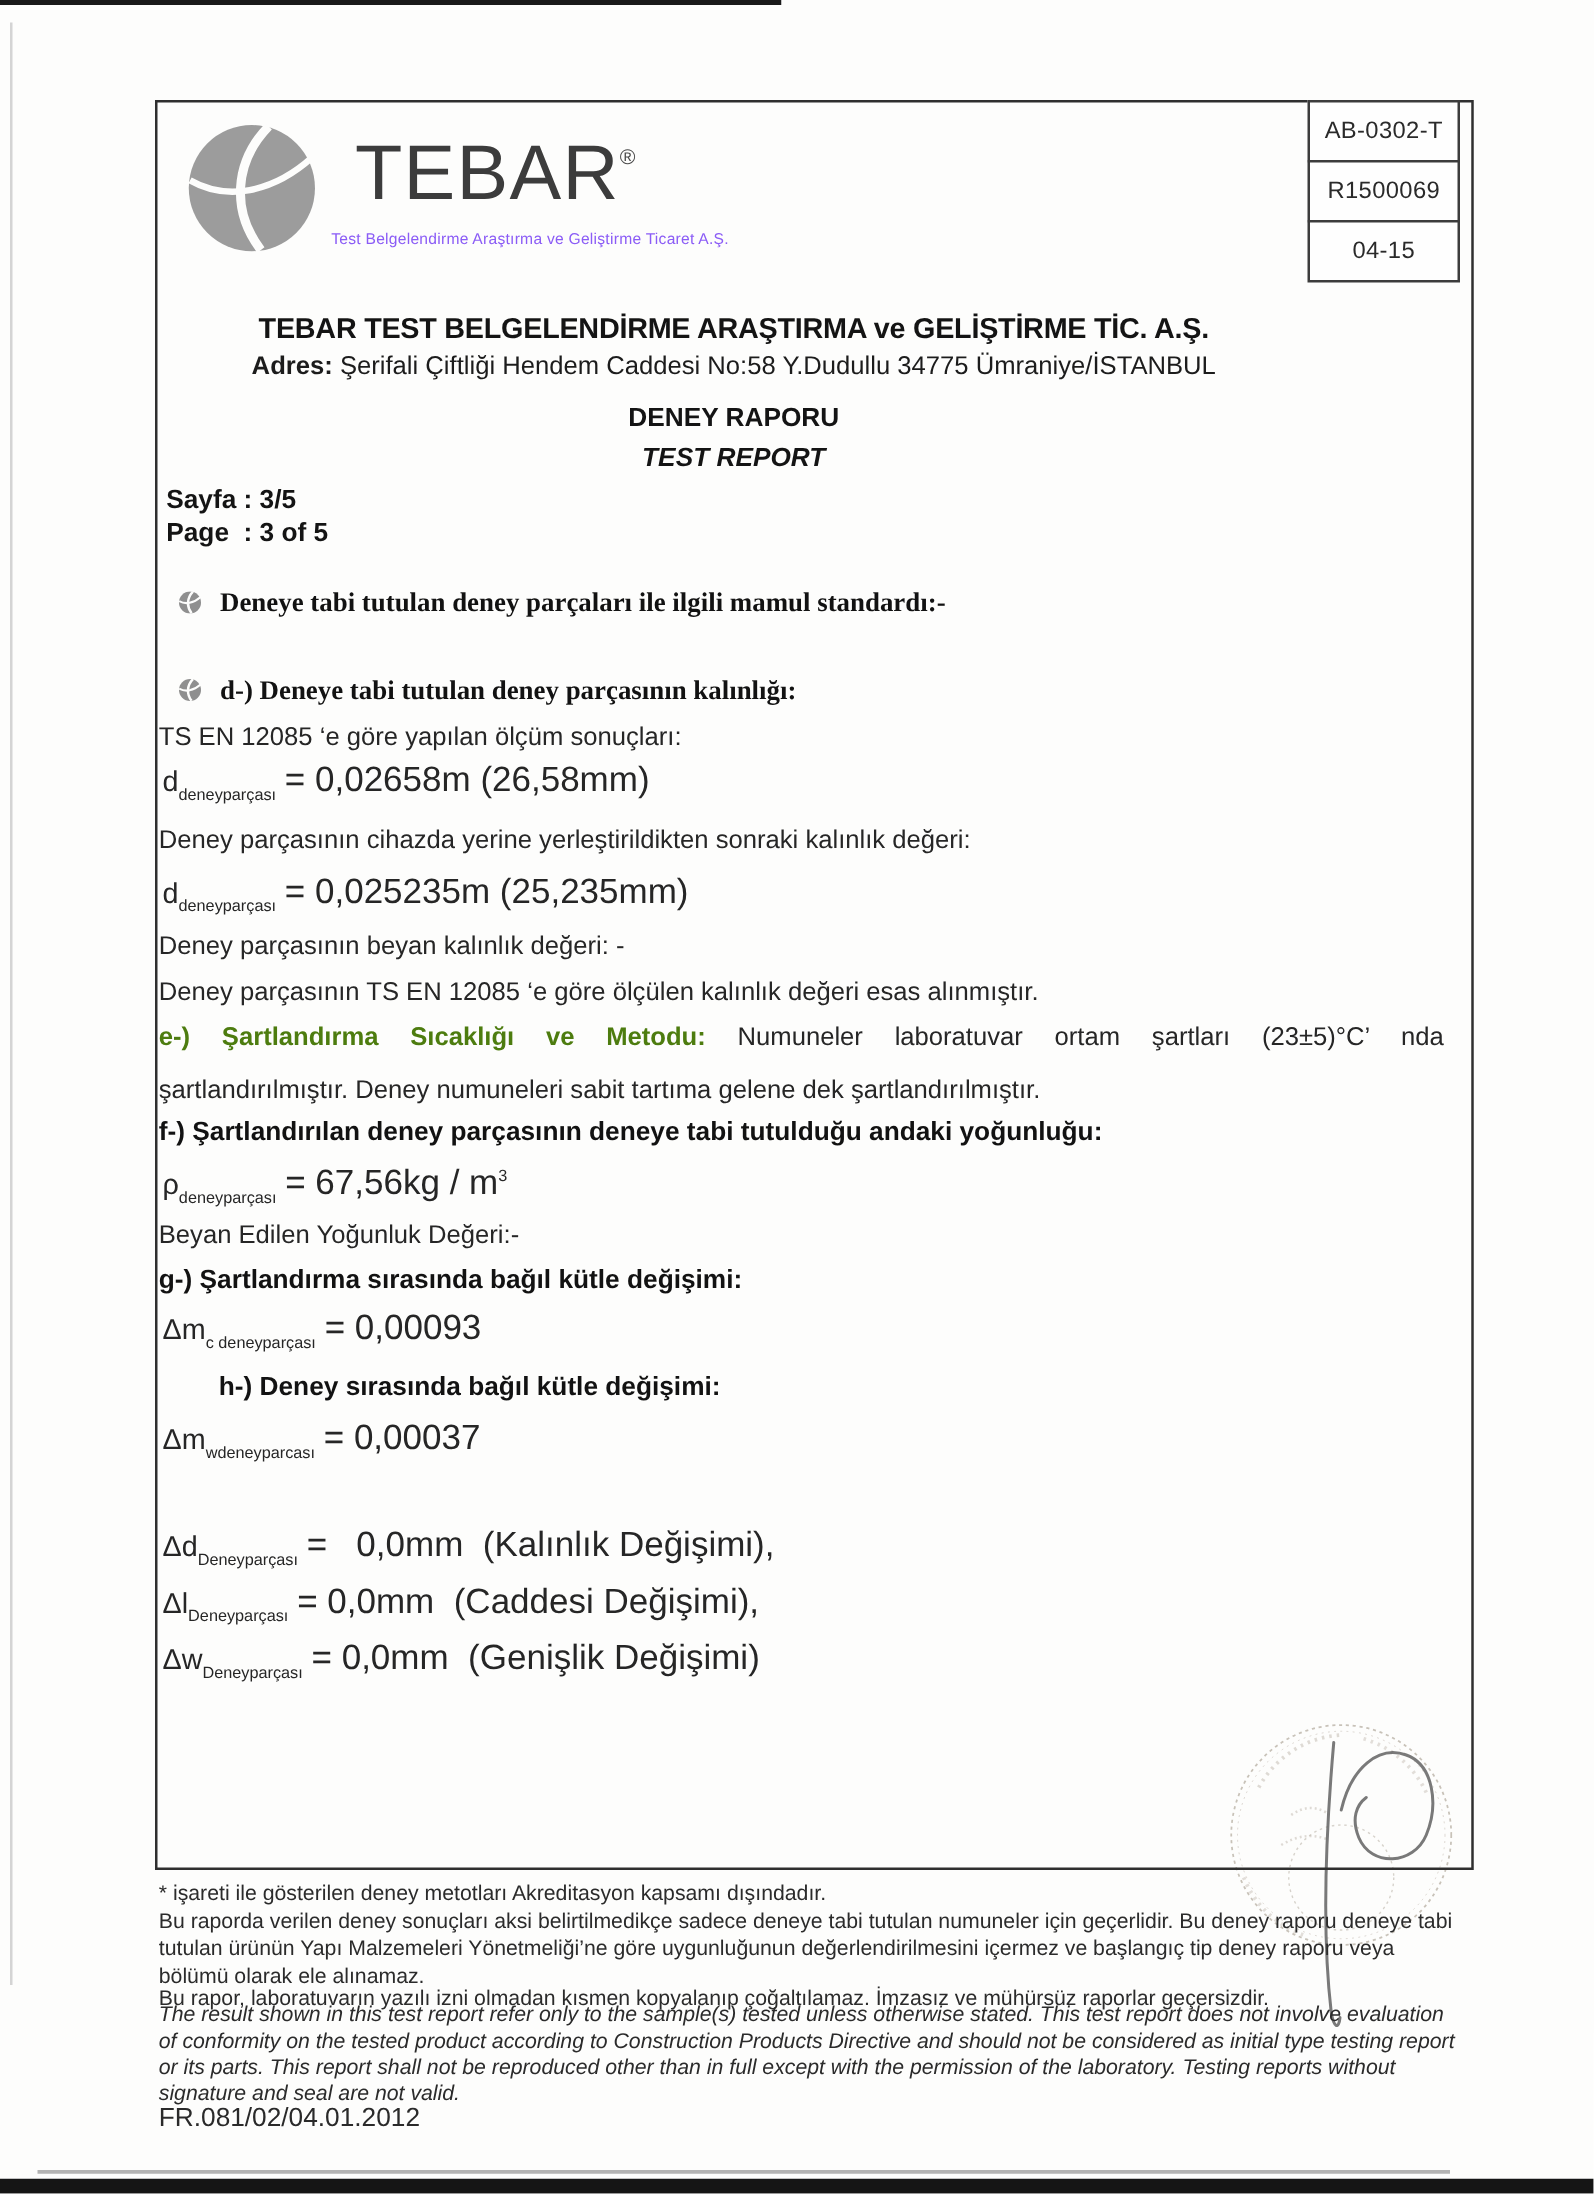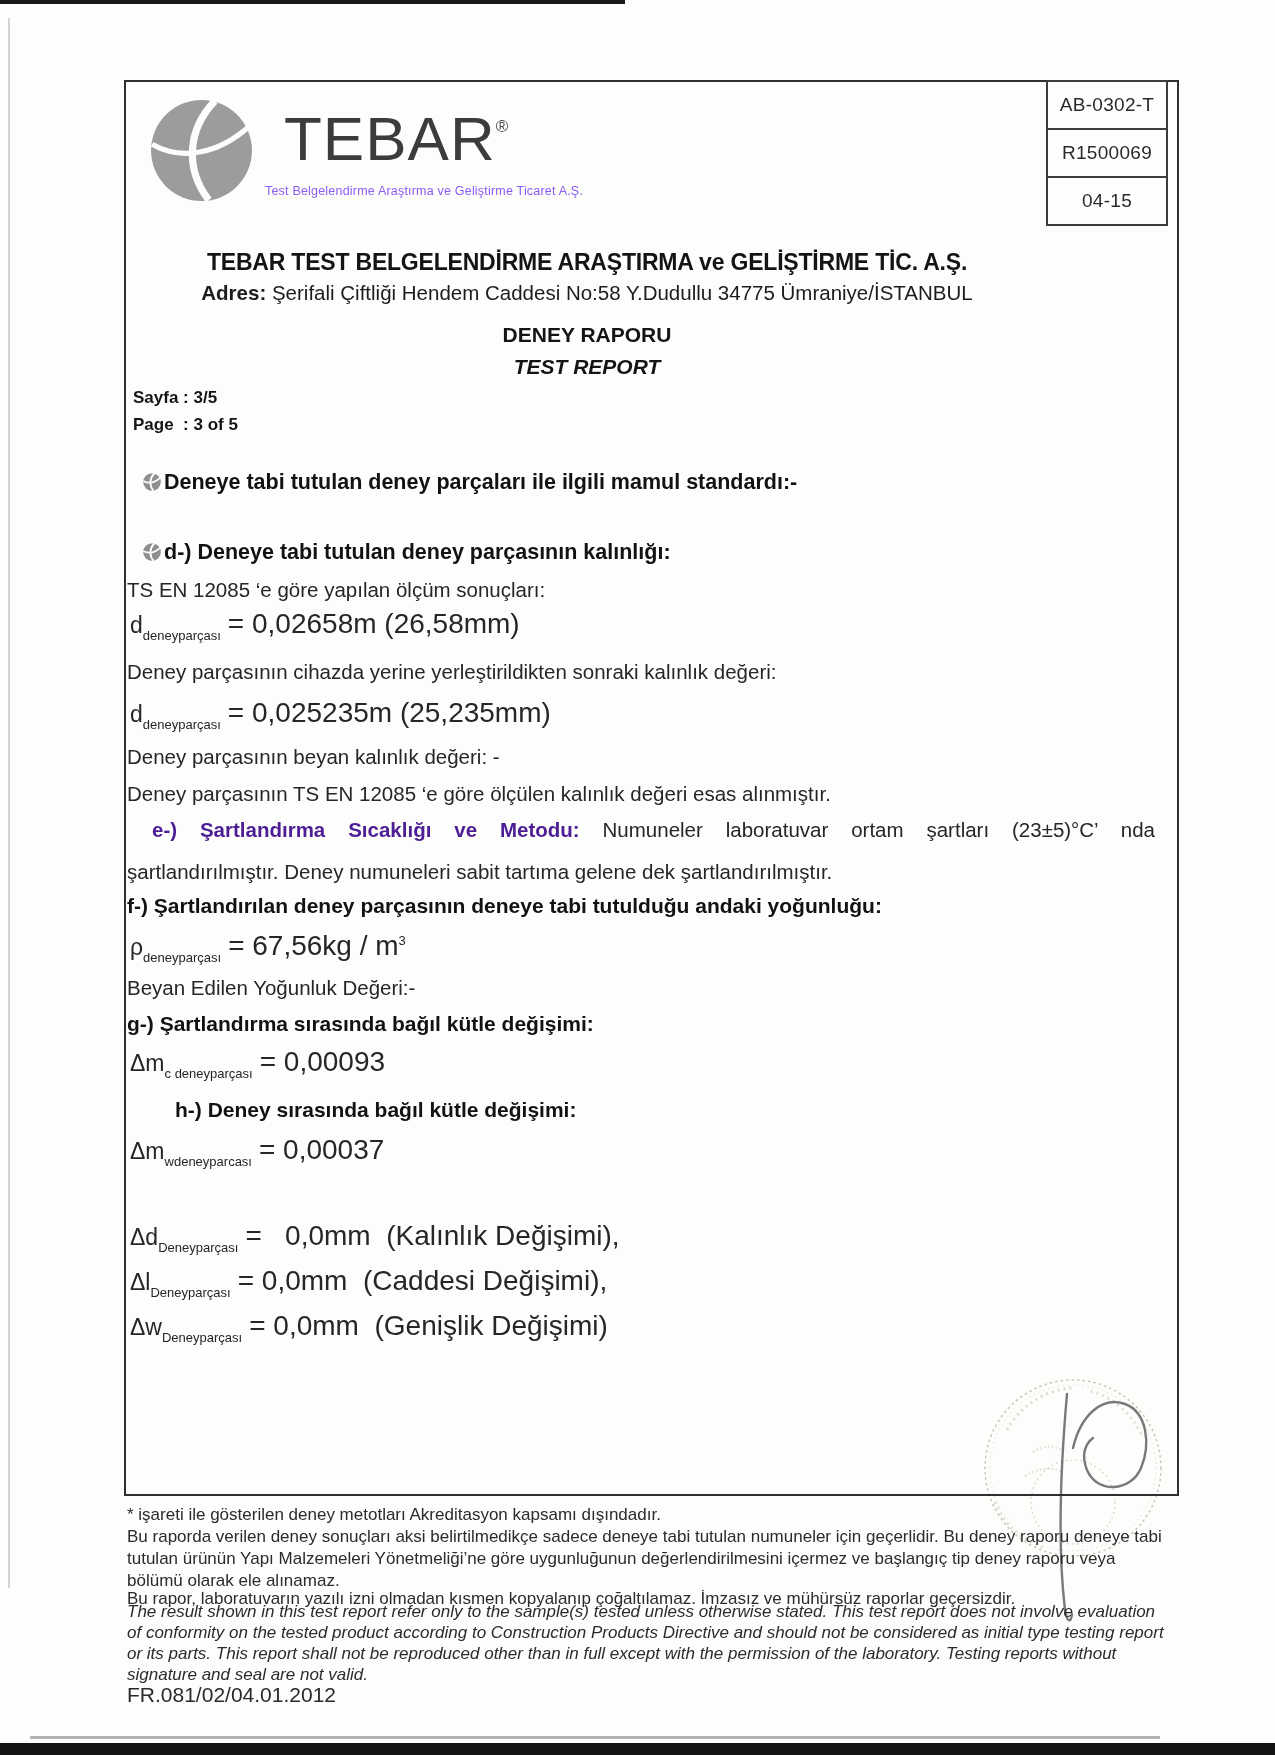--- a/index.html
+++ b/index.html
@@ -29,34 +29,34 @@
   .brand { left:284px; top:108px; font-size:62px; color:#3c3c3c; letter-spacing:1px; line-height:1; }
   .brand-reg { font-size:17px; vertical-align:28px; color:#4a4a4a; }
   .tagline { left:265px; top:184px; font-size:12.5px; color:#8b5cf6; letter-spacing:0.2px; }
   
   .cline { left:127px; width:920px; text-align:center; }
   .company { top:249px; font-size:23px; font-weight:bold; color:#141414; letter-spacing:-0.2px; }
   .address { top:281px; font-size:20.5px; color:#1c1c1c; }
   .address .b { font-weight:bold; }
   .title-tr { top:323px; font-size:21px; font-weight:bold; color:#141414; }
   .title-en { top:355px; font-size:21px; font-weight:bold; font-style:italic; color:#141414; }
-  .pageno { left:133px; font-size:17px; font-weight:bold; color:#141414; white-space:pre; }
+  .pageno { left:133px; font-size:21px; font-weight:bold; color:#141414; white-space:pre; }
   
-  .bullet-row { left:143px; display:flex; gap:3px; align-items:flex-start; }
+  .bullet-row { left:143px; display:flex; gap:15px; align-items:flex-start;font-family:Liberation Serif, serif; }
   .bullet-row .txt { font-size:21.5px; font-weight:bold; color:#121212; }
   .bullet-icon { margin-top:3px; flex:0 0 auto; }
   .tline { left:127px; font-size:20.5px; color:#262626; }
   .hline { left:127px; font-size:21px; font-weight:bold; color:#121212; }
   .formula { left:130px; font-size:23px; color:#262626; }
   .formula .sub { font-size:13px; vertical-align:-7px; }
   .formula .val { font-size:28px; margin-left:7px; white-space:pre; }
   .formula .sup { font-size:13px; vertical-align:10px; }
   .e-line1 { left:127px; width:1028px; font-size:20.5px; color:#262626;
              text-align:justify; text-align-last:justify; }
-  .e-line1 .b { font-weight:bold; color:#4c1d95;padding-left:25px; }
+  .e-line1 .b { font-weight:bold; color:#4d7c0f; }
   
   .fnote { left:127px; width:1038px; font-size:17px; color:#2b2b2b; line-height:21.8px; }
   .fnote.en { font-style:italic; line-height:21px; }
   .formcode { left:127px; top:1683px; font-size:21px; color:#2a2a2a; }
   .stamp-wrap { left:955px; top:1352px; width:240px; height:300px; pointer-events:none; }
 </style>
 </head>
 <body>
 
 <div class="page">

